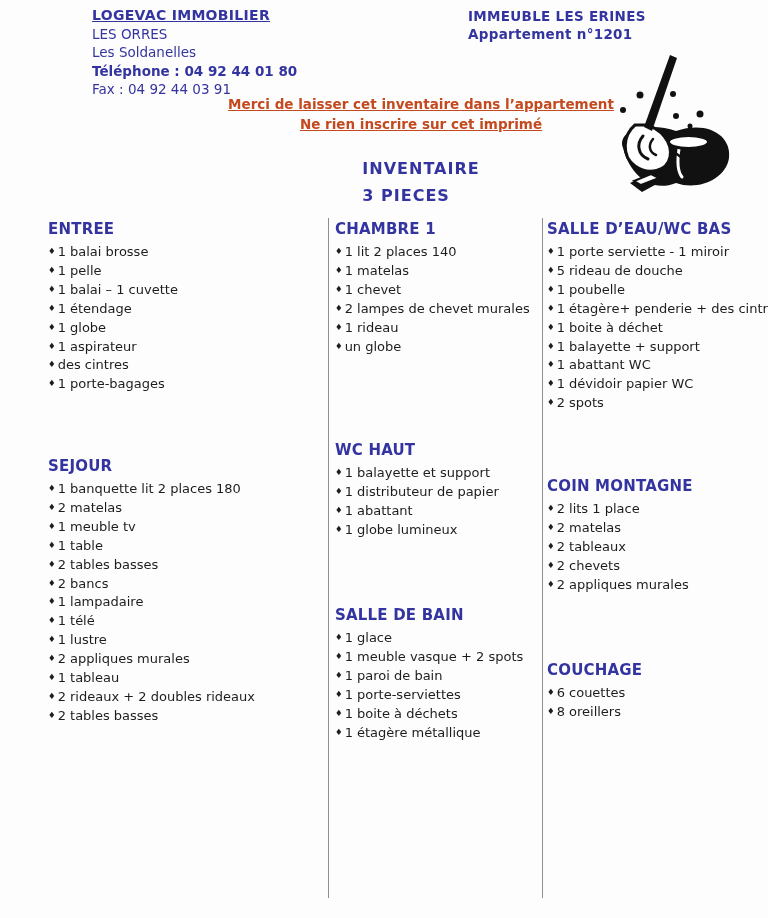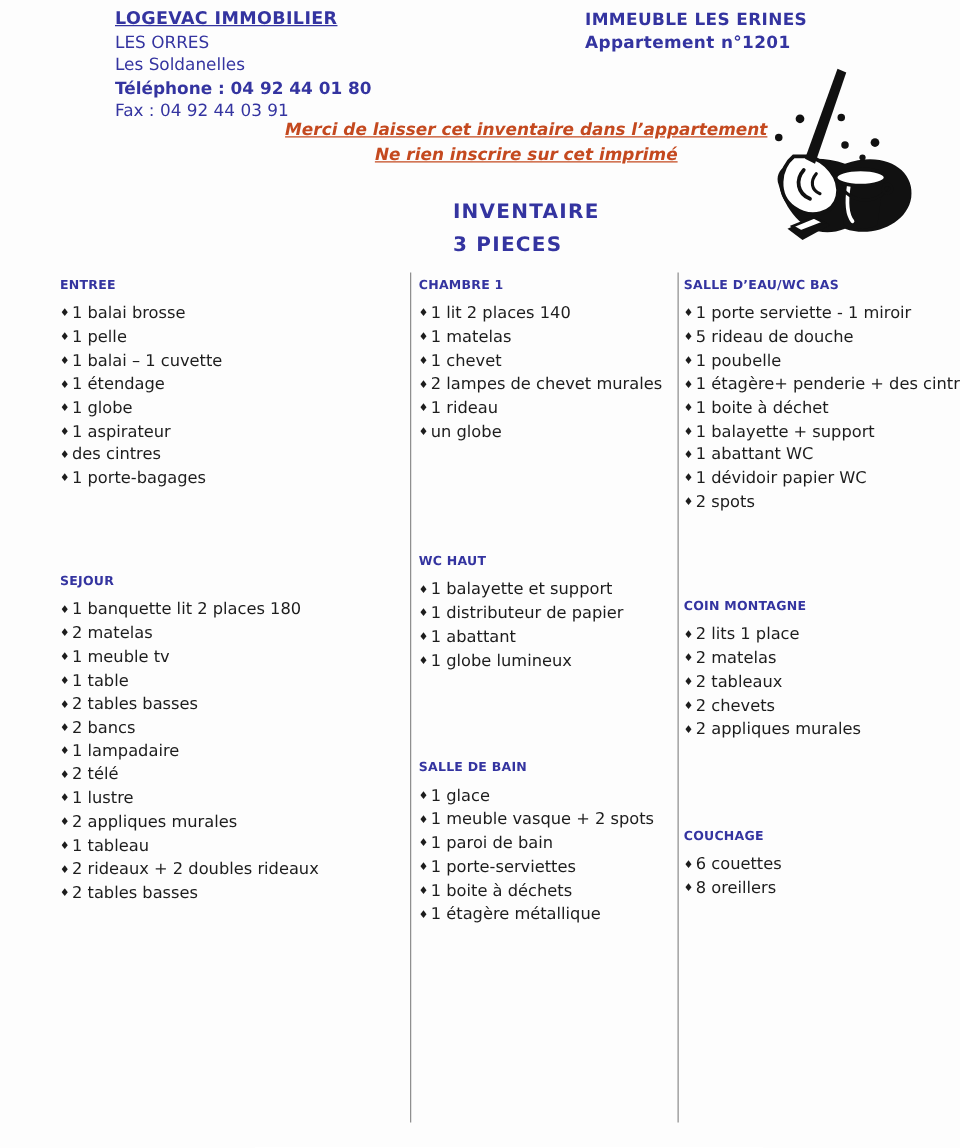--- a/index.html
+++ b/index.html
@@ -31,21 +31,21 @@
   .building {
     position: absolute; left: 468px; top: 8px;
     color: var(--heading); font-size: 13.5px; font-weight: bold; letter-spacing: .3px;
   }
   .apt { margin-top: 2px; }
 
   
   .notice {
     position: absolute; left: 421px; top: 94px; transform: translateX(-50%);
     width: 620px; text-align: center;
-    color: var(--notice); font-weight: bold; font-style: italic;
+    color: var(--notice); font-weight: bold; 
     font-size: 13.5px; line-height: 20px;
   }
   .notice .nline { text-decoration: underline; }
 
   
   .logo { position: absolute; left: 590px; top: 52px; width: 178px; height: 152px; }
 
   
   .title {
     position: absolute; left: 421px; top: 155px; transform: translateX(-50%);
@@ -55,21 +55,21 @@
   }
 
   
   .divider { position: absolute; top: 218px; width: 1px; height: 680px; background: var(--divider); }
   .div-1 { left: 328px; }
   .div-2 { left: 542px; }
 
   
   .sec { position: absolute; }
   .sec h2 {
-    font-size: 10px; font-weight: bold; color: var(--heading);
+    font-size: 15px; font-weight: bold; color: var(--heading);
     line-height: 18px; margin-bottom: 4px; letter-spacing: .2px; white-space: nowrap;
   }
   .sec ul { list-style: none; }
   .sec li { font-size: 13px; line-height: 18.4px; color: var(--body); white-space: nowrap; }
   .blt { font-size: 8.5px; vertical-align: 1.5px; margin-right: 2px; color: var(--body); }
 
   .sec-entree        { left: 48px;  top: 220px; }
   .sec-sejour        { left: 48px;  top: 457px; }
   .sec-chambre1      { left: 335px; top: 220px; }
   .sec-wc-haut       { left: 335px; top: 441px; }
@@ -149,21 +149,21 @@
   <section class="sec sec-sejour">
     <h2>SEJOUR</h2>
     <ul>
         <li><span class="blt">♦</span><span>1 banquette lit 2 places 180</span></li>
         <li><span class="blt">♦</span><span>2 matelas</span></li>
         <li><span class="blt">♦</span><span>1 meuble tv</span></li>
         <li><span class="blt">♦</span><span>1 table</span></li>
         <li><span class="blt">♦</span><span>2 tables basses</span></li>
         <li><span class="blt">♦</span><span>2 bancs</span></li>
         <li><span class="blt">♦</span><span>1 lampadaire</span></li>
-        <li><span class="blt">♦</span><span>2 télé</span></li>
+        <li><span class="blt">♦</span><span>1 télé</span></li>
         <li><span class="blt">♦</span><span>1 lustre</span></li>
         <li><span class="blt">♦</span><span>2 appliques murales</span></li>
         <li><span class="blt">♦</span><span>1 tableau</span></li>
         <li><span class="blt">♦</span><span>2 rideaux + 2 doubles rideaux</span></li>
         <li><span class="blt">♦</span><span>2 tables basses</span></li>
       </ul>
   </section>
 
   <section class="sec sec-chambre1">
     <h2>CHAMBRE 1</h2>

